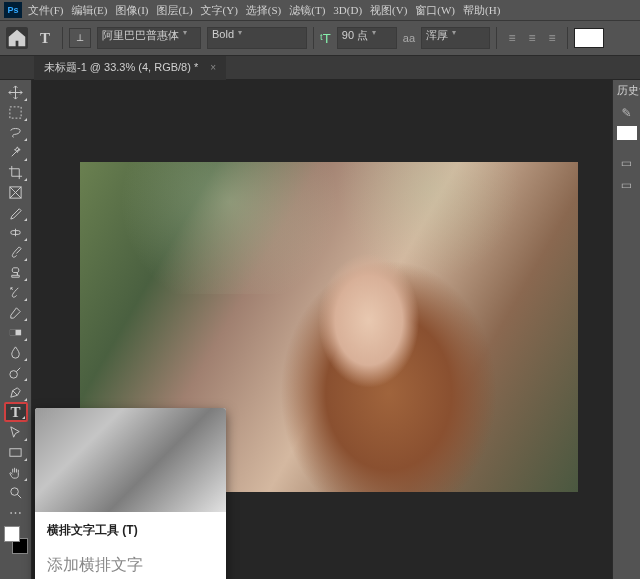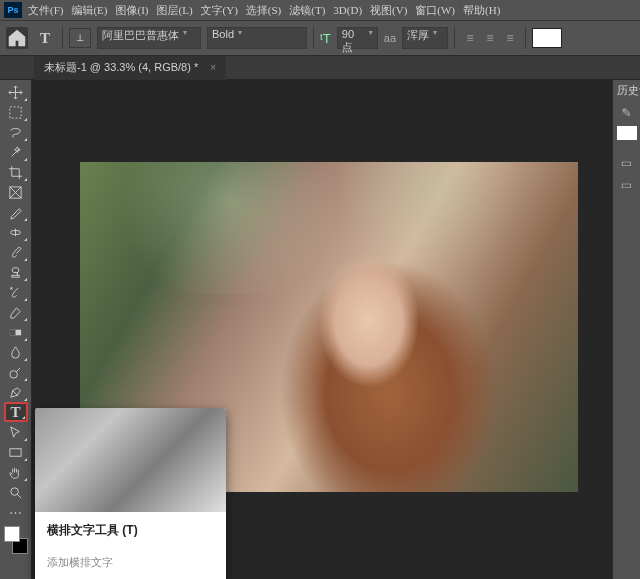--- a/index.html
+++ b/index.html
@@ -44,21 +44,21 @@
 .right-panel { width: 28px; background: #535353; border-left: 1px solid #2a2a2a; }
 .right-panel .ptab { height: 20px; color: #d0d0d0; font-size: 11px; padding: 3px 4px; text-align: left; white-space: nowrap; overflow: hidden; }
 .right-panel .icons { display: flex; flex-direction: column; align-items: center; gap: 4px; padding-top: 4px; }
 .right-panel .icons .ic { width: 20px; height: 18px; display: flex; align-items: center; justify-content: center; color: #bbb; font-size: 12px; }
 .right-panel .sw { width: 20px; height: 14px; background: #fff; }
 
 .tooltip { position: absolute; left: 35px; top: 408px; width: 191px; background: #fff; border-radius: 3px; box-shadow: 0 4px 12px rgba(0,0,0,0.5); overflow: hidden; z-index: 100; }
 .tooltip .thumb { width: 100%; height: 104px; background: linear-gradient(135deg, #888 0%, #bbb 30%, #666 60%, #ddd 100%); opacity: 0.85; }
 .tooltip .body { padding: 10px 12px 12px; }
 .tooltip .title { font-size: 12px; font-weight: bold; color: #222; margin-bottom: 4px; }
-.tooltip .desc { font-size: 11px; color: #888; margin-top: 16px; }
+.tooltip .desc { font-size: 16px; color: #888; margin-top: 16px; }
 </style>
 </head>
 <body>
 
 <div class="menubar">
   <div class="ps-icon">Ps</div>
   <span class="menu-item">文件(F)</span>
   <span class="menu-item">编辑(E)</span>
   <span class="menu-item">图像(I)</span>
   <span class="menu-item">图层(L)</span>
@@ -83,26 +83,26 @@
   <div class="dd" style="width:104px">
       <span>阿里巴巴普惠体</span>
       <span class="chev">▾</span>
     </div>
   <div class="dd" style="width:100px">
       <span>Bold</span>
       <span class="chev">▾</span>
     </div>
   <div class="div"></div>
   <span class="sizeT">ᵗT</span>
-  <div class="dd" style="width:41px">
+  <div class="dd" style="width:60px">
       <span>90 点</span>
       <span class="chev">▾</span>
     </div>
   <span class="aa">aa</span>
-  <div class="dd" style="width:46px">
+  <div class="dd" style="width:69px">
       <span>浑厚</span>
       <span class="chev">▾</span>
     </div>
   <div class="div"></div>
   <div class="align">
     <div>≡</div>
     <div>≡</div>
     <div>≡</div>
   </div>
   <div class="div"></div>

